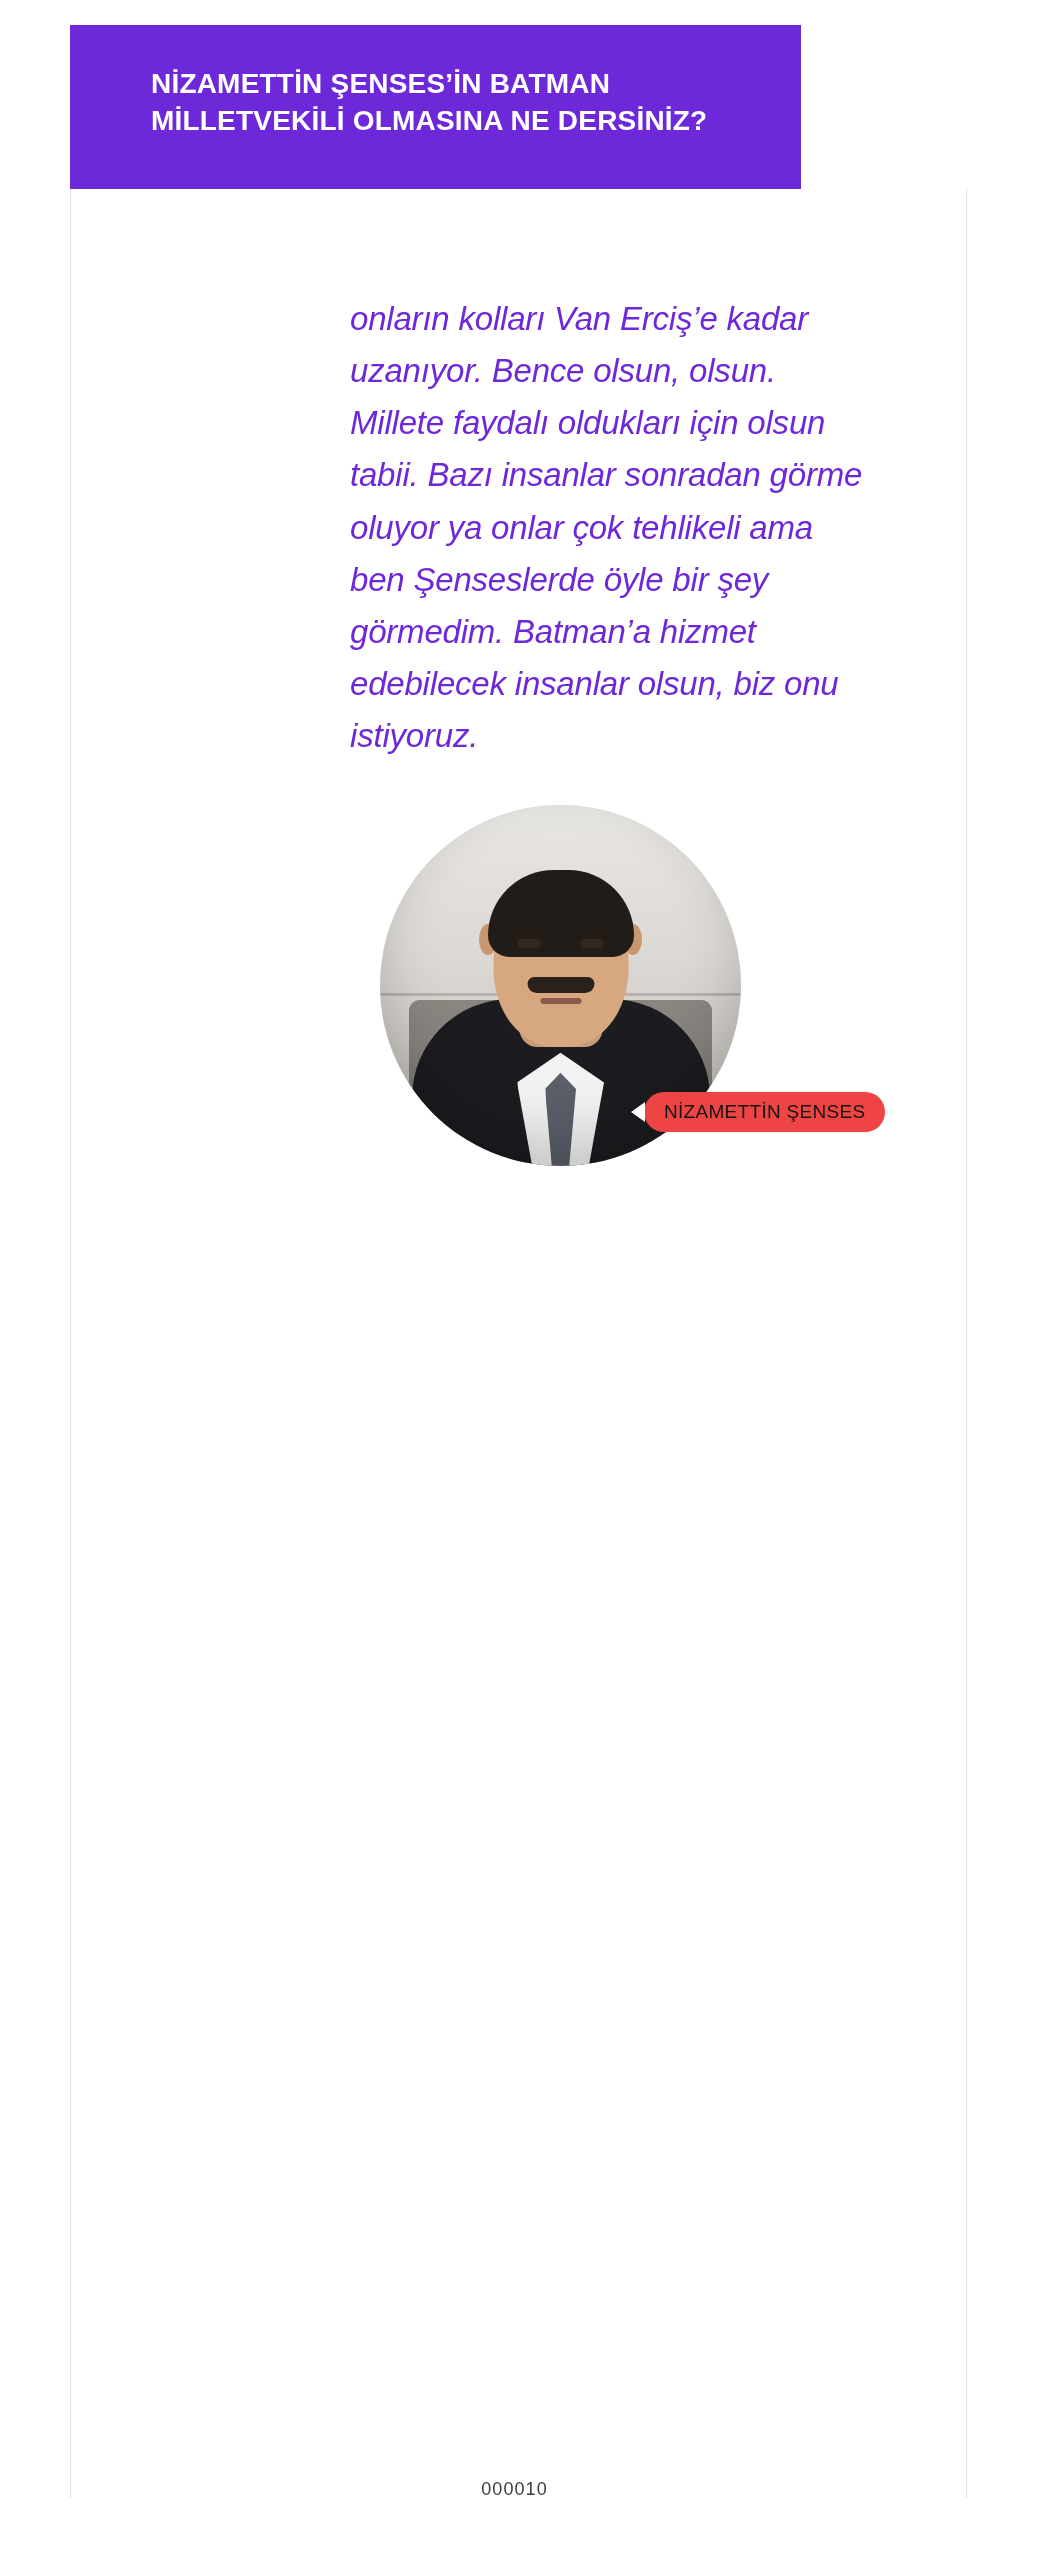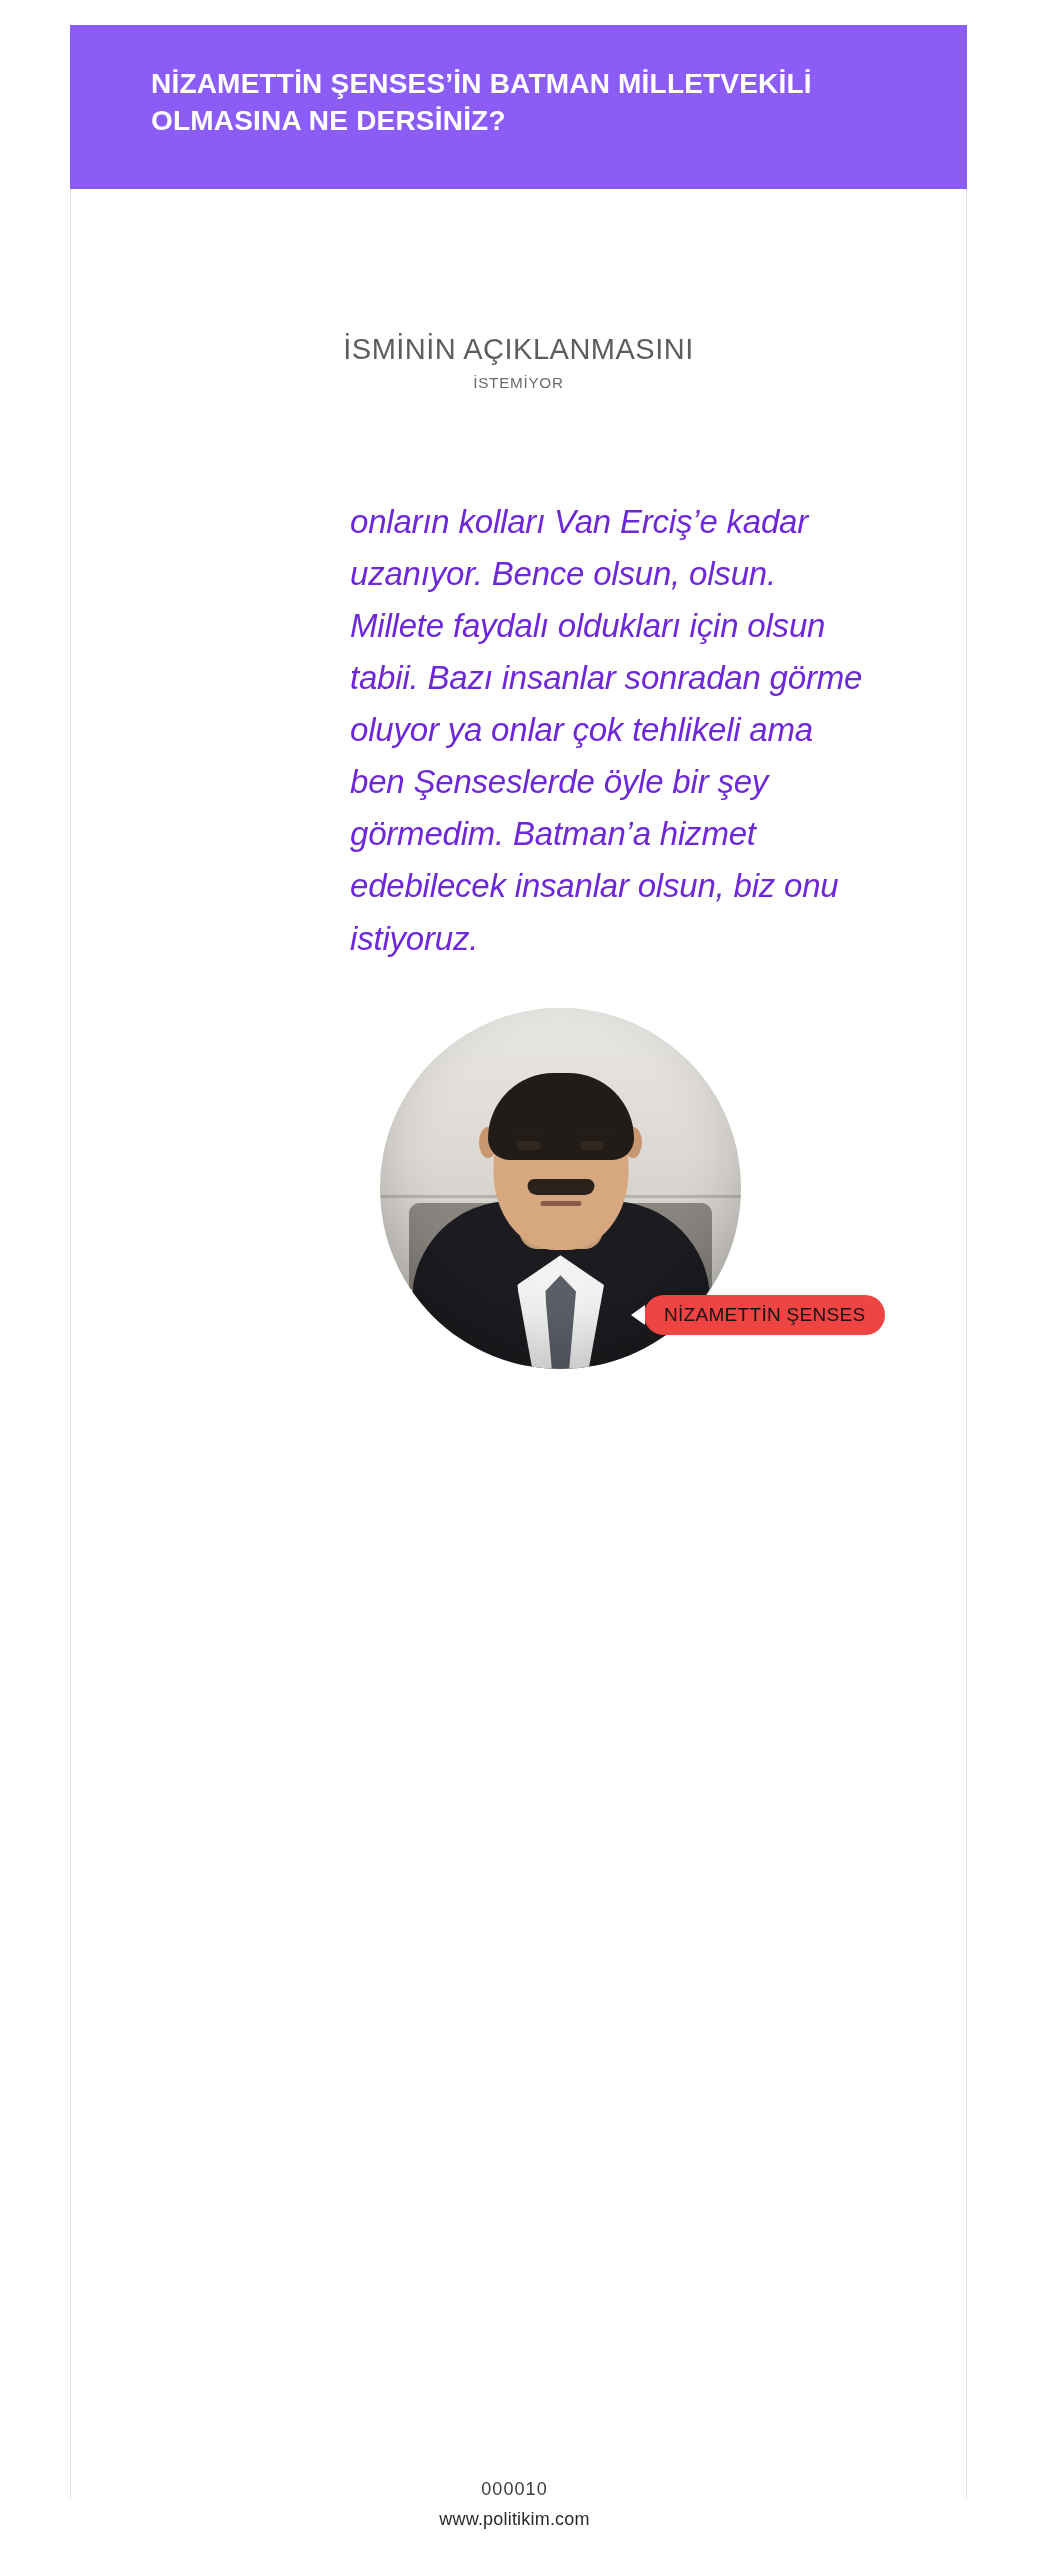--- a/index.html
+++ b/index.html
@@ -33,23 +33,23 @@
     background: #e2e2e2;
   }
   .col-rule.left  { left: 70px; }
   .col-rule.right { right: 70px; }
 
   
   .banner {
     position: absolute;
     left: 70px;
     top: 25px;
-    width: 897px;
+    width: 731px;
     height: 164px;
-    background: #8b5cf6;
+    background: #6d28d9;
     box-sizing: border-box;
     padding: 41px 54px 15px 81px;
   }
   .banner-title {
     color: #ffffff;
     font-size: 28px;
     font-weight: bold;
     line-height: 1.32;
     letter-spacing: 0.2px;
     margin: 0;
@@ -309,24 +309,20 @@
 
   <div class="col-rule left"></div>
   <div class="col-rule right"></div>
 
   <div class="banner">
     <h1 class="banner-title">NİZAMETTİN ŞENSES’İN BATMAN MİLLETVEKİLİ OLMASINA NE DERSİNİZ?</h1>
   </div>
 
   <div class="article">
 
-    <div class="kicker-wrap">
-      <p class="kicker">İSMİNİN AÇIKLANMASINI</p>
-      <p class="kicker-sub">İSTEMİYOR</p>
-    </div>
 
     <div class="quote-block">
       <p class="quote-body">onların kolları Van Erciş’e kadar uzanıyor. Bence olsun, olsun. Millete faydalı oldukları için olsun tabii. Bazı insanlar sonradan görme oluyor ya onlar çok tehlikeli ama ben Şenseslerde öyle bir şey görmedim. Batman’a hizmet edebilecek insanlar olsun, biz onu istiyoruz.</p>
     </div>
 
     <div class="portrait-wrap">
       <div class="portrait">
         <div class="ph-bg"></div>
         <div class="ph-wallline"></div>
         <div class="ph-chair"></div>
@@ -350,17 +346,16 @@
 
       <div class="name-tag">
         <span class="name-tag-text">NİZAMETTİN ŞENSES</span>
       </div>
     </div>
 
   </div>
 
   <div class="footer">
     <p class="footer-code">000010</p>
-    <p class="footer-url">www.politikim.com</p>
   </div>
 
 </div>
 
 
 </body></html>

